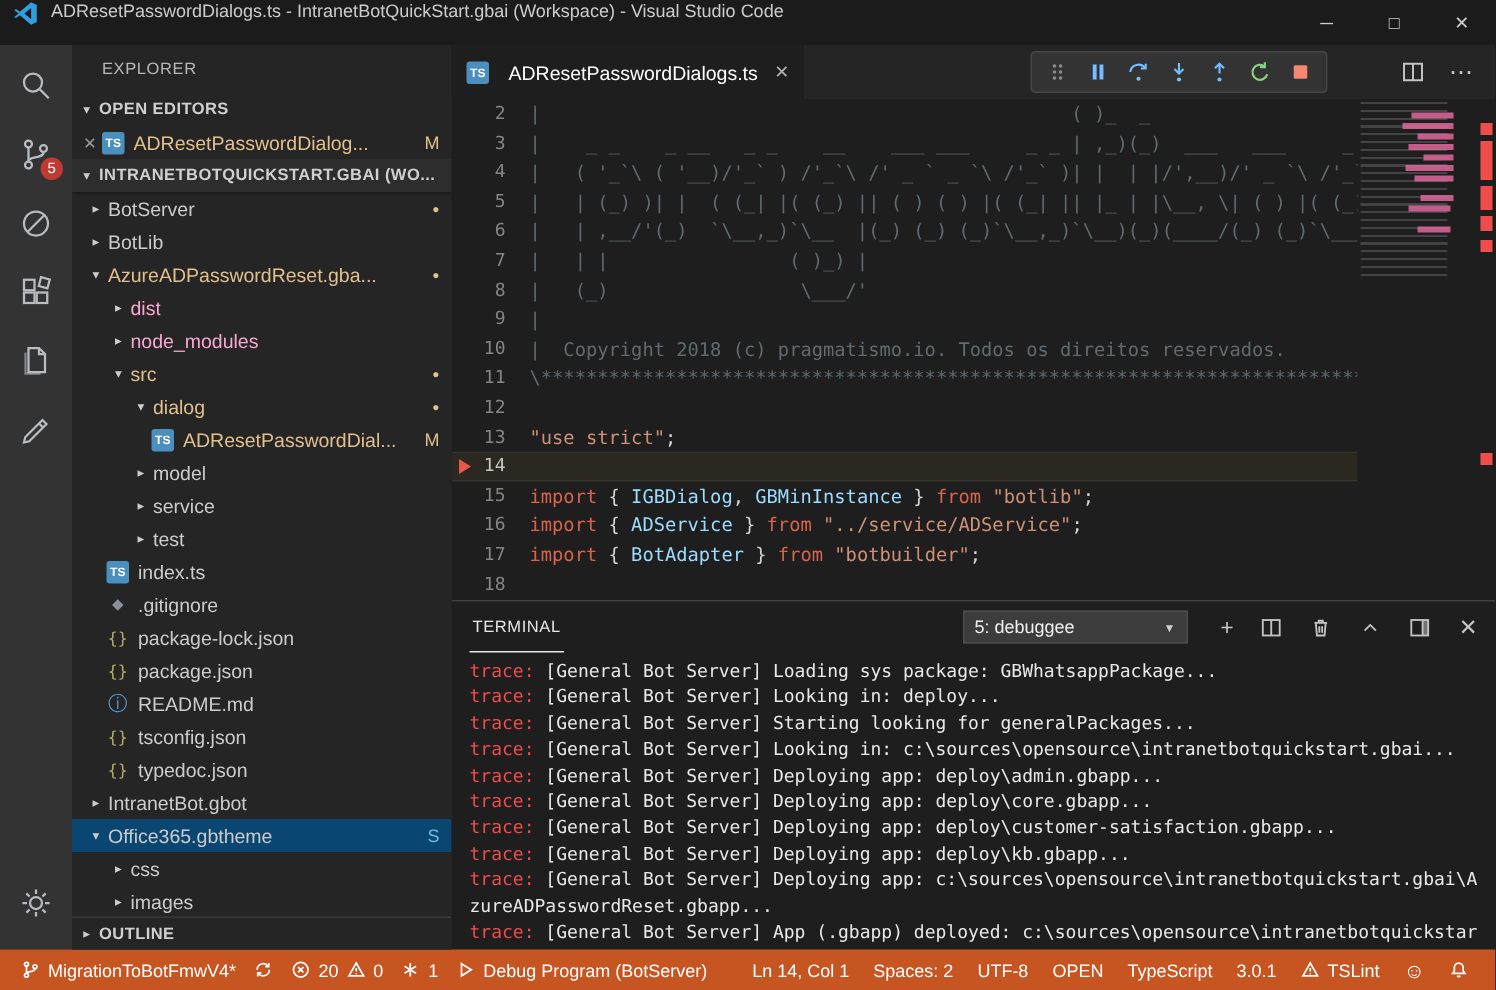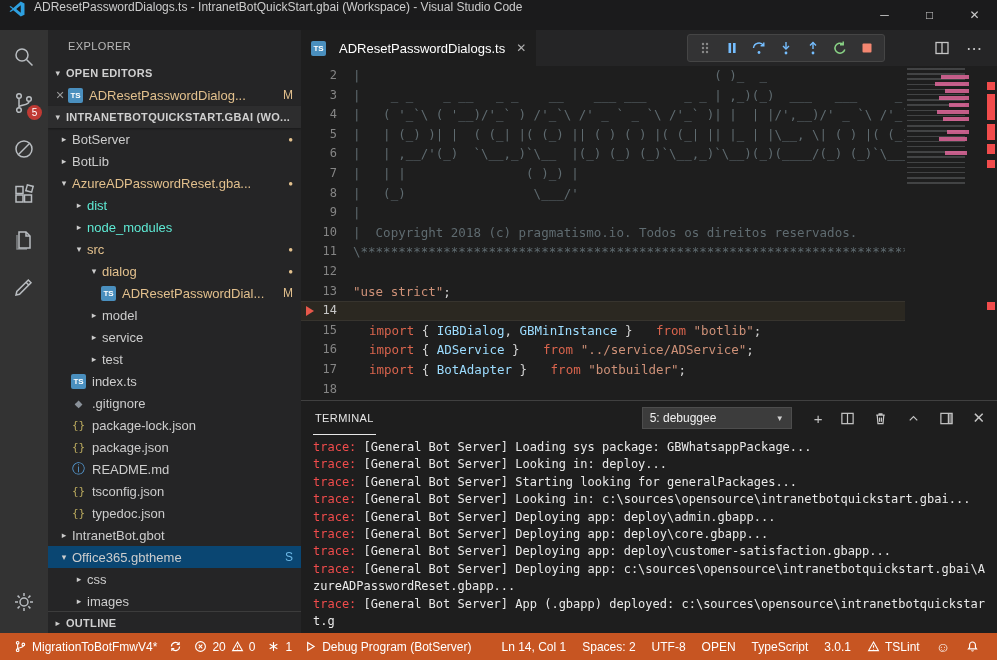--- a/index.html
+++ b/index.html
@@ -27,21 +27,21 @@
   .sidebar{width:253px;background:#252526;color:#cccccc;flex:none;position:relative;overflow:hidden;font-size:13px;}
   .sidebar-title{height:32px;display:flex;align-items:center;padding-left:20px;font-size:11px;color:#b8b8b8;letter-spacing:.4px;}
   .section-header{height:22px;display:flex;align-items:center;font-size:11px;font-weight:bold;letter-spacing:.3px;color:#d0d0d0;}
   .section-header .twisty{width:16px;text-align:center;font-size:9px;color:#cccccc;flex:none;margin-left:2px;}
   .ws-header{background:#2d2d2e;box-shadow:0 1px 2px rgba(0,0,0,.35);}
   .tree-row{height:22px;display:flex;align-items:center;padding-right:8px;position:relative;}
   .tree-row.selected{background:#0a4672;}
   .twisty{width:16px;text-align:center;font-size:9px;color:#cccccc;flex:none;}
   .label{white-space:nowrap;overflow:hidden;text-overflow:clip;}
   .label.mod{color:#e2c08d;}
-  .label.ignored{color:#5eead4;}
+  .label.ignored{color:#f9a8d4;}
   .badge{margin-left:auto;flex:none;}
   .badge.dot{color:#e2c08d;font-size:8px;}
   .badge.letter{color:#e2c08d;font-size:12px;}
   .badge.letter.s{color:#6cb8e6;}
   .ico-ts{width:15px;height:15px;border-radius:2px;background:#4a8fbe;color:#fff;font-size:8px;font-weight:bold;
     display:flex;align-items:center;justify-content:center;margin-right:6px;flex:none;}
   .ico-braces{color:#b9a95e;font-family:"DejaVu Sans Mono",monospace;font-size:11px;width:15px;margin-right:6px;text-align:center;flex:none;}
   .ico-info{color:#569cd6;font-size:13px;width:15px;margin-right:6px;text-align:center;flex:none;}
   .ico-diamond{color:#8a9199;font-size:10px;width:15px;margin-right:6px;text-align:center;flex:none;}
   .oe-close{width:16px;text-align:center;color:#9a9a9a;font-size:11px;flex:none;margin-left:4px;}
@@ -62,21 +62,21 @@
 
   .editor{position:relative;height:334px;flex:none;overflow:hidden;
     font-family:"DejaVu Sans Mono",monospace;font-size:12.5px;}
   .code{position:absolute;left:0;top:0;right:92px;bottom:0;overflow:hidden;}
   .code-line{display:flex;height:19.6px;line-height:19.6px;white-space:pre;position:relative;}
   .ln{width:36px;text-align:right;margin-right:16px;color:#858585;font-size:12px;flex:none;}
   .code-line.cur{background:rgba(230,190,90,.07);box-shadow:inset 0 1px 0 rgba(255,255,255,.06),inset 0 -1px 0 rgba(255,255,255,.06);}
   .code-line.cur .ln{color:#c6c6c6;}
   .exec-arrow{position:absolute;left:5px;top:5px;width:0;height:0;border-top:5px solid transparent;border-bottom:5px solid transparent;border-left:8px solid #e8584a;}
   .tok-c{color:#5f6b70;}
-  .tok-k{color:#d9644d;margin-left:16px;}
+  .tok-k{color:#d9644d;}
   .tok-s{color:#ce9178;}
   .tok-t{color:#9cdcfe;}
   .tok-p{color:#d4d4d4;}
 
   .minimap{position:absolute;top:0;right:12px;width:80px;bottom:0;}
   .mm-code{position:absolute;left:2px;top:2px;width:58px;height:118px;opacity:.5;
     background:repeating-linear-gradient(180deg,rgba(190,195,200,.45) 0 1.5px,transparent 1.5px 5.2px);}
   .mm-err{position:absolute;height:4px;background:#e0679b;opacity:.85;}
   .overview{position:absolute;top:0;right:0;width:12px;bottom:0;}
   .ov-mark{position:absolute;left:2px;width:8px;background:#f14c4c;}
@@ -440,20 +440,21 @@
           </div>
         </div>
         <div class="terminal">
             <div class="term-line"><span class="term-prefix">trace: </span><span>[General Bot Server] Loading sys package: GBWhatsappPackage...</span></div>
             <div class="term-line"><span class="term-prefix">trace: </span><span>[General Bot Server] Looking in: deploy...</span></div>
             <div class="term-line"><span class="term-prefix">trace: </span><span>[General Bot Server] Starting looking for generalPackages...</span></div>
             <div class="term-line"><span class="term-prefix">trace: </span><span>[General Bot Server] Looking in: c:\sources\opensource\intranetbotquickstart.gbai...</span></div>
             <div class="term-line"><span class="term-prefix">trace: </span><span>[General Bot Server] Deploying app: deploy\admin.gbapp...</span></div>
             <div class="term-line"><span class="term-prefix">trace: </span><span>[General Bot Server] Deploying app: deploy\core.gbapp...</span></div>
             <div class="term-line"><span class="term-prefix">trace: </span><span>[General Bot Server] Deploying app: deploy\customer-satisfaction.gbapp...</span></div>
+            <div class="term-line"><span class="term-prefix">trace: </span><span>[General Bot Server] Deploying app: deploy\kb.gbapp...</span></div>
             <div class="term-line"><span class="term-prefix">trace: </span><span>[General Bot Server] Deploying app: c:\sources\opensource\intranetbotquickstart.gbai\AzureADPasswordReset.gbapp...</span></div>
             <div class="term-line"><span class="term-prefix">trace: </span><span>[General Bot Server] App (.gbapp) deployed: c:\sources\opensource\intranetbotquickstart.g</span></div>
           </div>
       </div>
 
     </div>
   </div>
 
   <div class="statusbar">
     <div class="sb-item">

